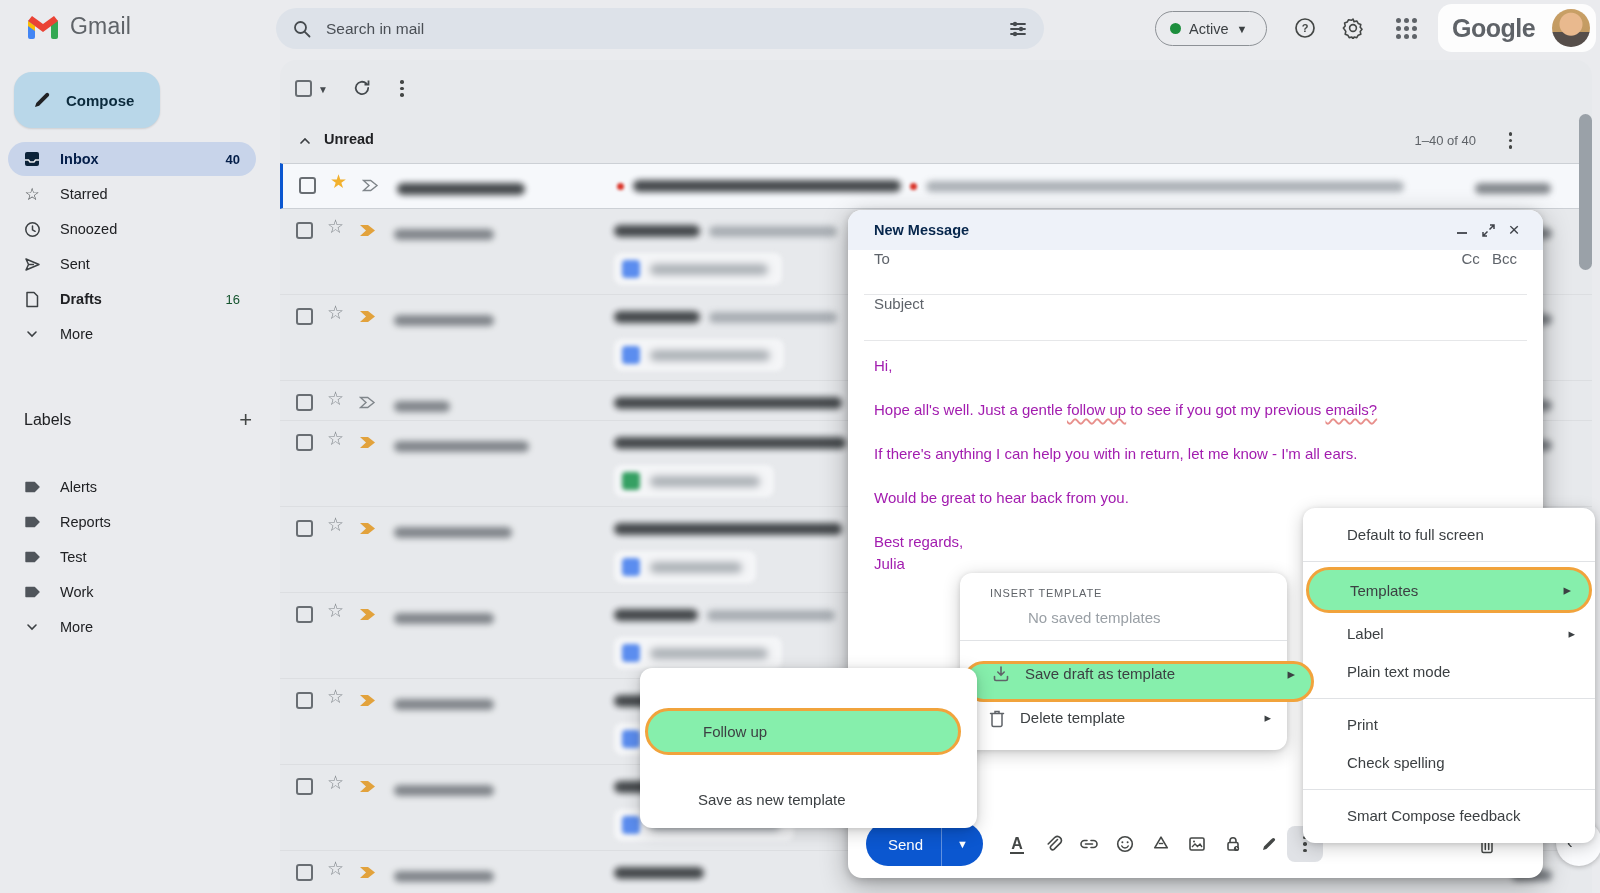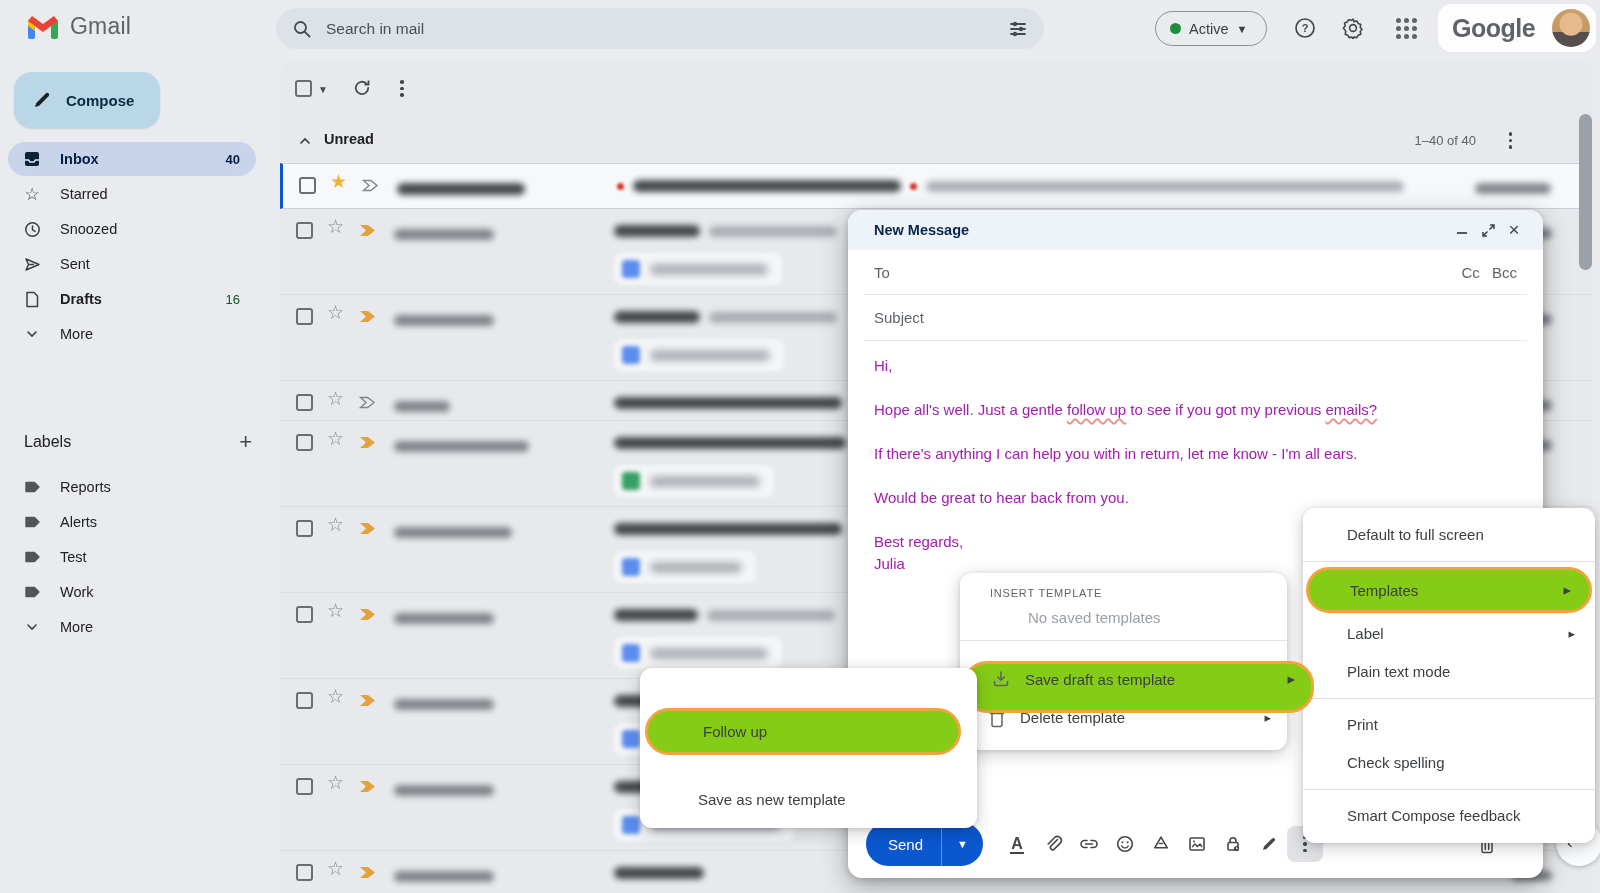--- a/index.html
+++ b/index.html
@@ -35,21 +35,21 @@
   #compose-btn span{font-size:15px;font-weight:600;color:#0b2a3c;}
   .nav{position:absolute;left:8px;top:86px;width:248px;}
   .nav-item{height:34px;border-radius:17px;display:flex;align-items:center;padding:0 16px 0 14px;gap:18px;
     font-size:14.5px;color:#202124;margin-bottom:1px;}
   .nav-item .ic{width:20px;display:flex;justify-content:center;}
   .nav-item .lbl{flex:1;}
   .nav-item .cnt{font-size:13px;color:#14532d;}
   .nav-item.sel{background:#c8d4ea;font-weight:700;}
   .nav-item.sel .lbl,.nav-item.sel .cnt{color:#041e49;font-weight:700;}
   .nav-item.bold .lbl{font-weight:700;}
-  #labels-hdr{position:absolute;left:24px;top:376px;width:228px;display:flex;align-items:center;justify-content:space-between;}
+  #labels-hdr{position:absolute;left:24px;top:354px;width:228px;display:flex;align-items:center;justify-content:space-between;}
   #labels-hdr .t{font-size:16px;color:#202124;}
   #labels-hdr .plus{font-size:22px;color:#444746;line-height:20px;}
   .labels{position:absolute;left:8px;top:414px;width:248px;}
 
   
   #listcard{position:absolute;left:280px;top:60px;right:8px;bottom:0;background:#e7e9ec;
     border-radius:16px 16px 0 0;z-index:1;overflow:hidden;}
   #list-toolbar{position:absolute;left:0;top:0;right:0;height:58px;}
   #list-toolbar .cb{position:absolute;left:15px;top:20px;}
   #list-toolbar .caret{position:absolute;left:38px;top:24px;font-size:10px;color:#454a4e;}
@@ -82,21 +82,21 @@
   #panel-toggle{position:absolute;left:1556px;top:820px;width:46px;height:46px;border-radius:50%;background:#fbfcfe;
     box-shadow:0 1px 5px rgba(0,0,0,.25);z-index:6;display:flex;align-items:center;padding-left:11px;
     font-size:17px;color:#3c4043;}
 
   
   #compose{position:absolute;left:848px;top:210px;width:695px;height:668px;background:#fff;border-radius:14px;
     box-shadow:0 8px 28px rgba(0,0,0,.3),0 2px 8px rgba(0,0,0,.18);z-index:10;}
   #cw-header{height:40px;background:#eef2f9;border-radius:14px 14px 0 0;display:flex;align-items:center;padding:0 16px 0 26px;}
   #cw-header .t{font-size:14.5px;font-weight:600;color:#06264c;flex:1;}
   #cw-header .wbtn{width:26px;height:26px;display:flex;align-items:center;justify-content:center;color:#3f434a;}
-  .cw-row{margin:0 16px;padding:0 10px;border-bottom:1px solid #e6e7e9;display:flex;align-items:center;font-size:15px;color:#5e636a;}
+  .cw-row{margin:0 16px;padding:0 10px;border-bottom:1px solid #e6e7e9;display:flex;align-items:flex-start;font-size:15px;color:#5e636a;}
   #cw-to{height:45px;}
   #cw-to .flex1{flex:1;}
   #cw-to .ccbcc span{margin-left:8px;color:#5e636a;}
   #cw-subject{height:46px;}
   #cw-body{padding:14px 26px 0;font-size:15px;line-height:22px;color:#a21caf;}
   #cw-body p{margin:0 0 22px;}
   .sp{text-decoration:underline wavy #e8908c 1.5px;text-underline-offset:3px;}
   #cw-toolbar{position:absolute;left:18px;right:18px;bottom:12px;height:44px;display:flex;align-items:center;}
   #send-btn{height:44px;background:#0b57d0;border-radius:22px;display:flex;align-items:center;color:#fff;overflow:hidden;}
   #send-btn .s-main{padding:0 18px 0 22px;font-size:15px;font-weight:500;height:100%;display:flex;align-items:center;}
@@ -122,24 +122,24 @@
   #menu-more .spacer{height:46px;}
   #menu-template{left:960px;top:573px;width:327px;padding:14px 0 10px;z-index:22;}
   #menu-template .mhdr{padding-left:30px;}
   #menu-template .mempty{padding:10px 0 8px 68px;height:34px;}
   #menu-template .spacer{height:48px;}
   #menu-template .mi{height:44px;padding:0 16px 0 28px;gap:14px;}
   #menu-overwrite{left:640px;top:668px;width:337px;padding:14px 0 12px;z-index:24;}
   #menu-overwrite .mhdr{padding-left:32px;margin-top:32px;}
   #menu-overwrite .spacer{height:48px;margin-bottom:10px;}
   #menu-overwrite .mi{height:32px;padding-left:58px;}
-  .hl-pill{position:absolute;background:#84cc16;border:3px solid #f1a33c;border-radius:24px;
+  .hl-pill{position:absolute;background:#86efac;border:3px solid #f1a33c;border-radius:24px;
     display:flex;align-items:center;font-size:15px;color:#3c4043;}
   #pill-templates{left:1306px;top:567px;width:286px;height:46px;padding:0 18px 0 41px;z-index:21;}
-  #pill-savedraft{left:963px;top:661px;width:351px;height:52px;padding:0 16px 16px 25px;gap:14px;z-index:23;}
+  #pill-savedraft{left:963px;top:661px;width:351px;height:41px;padding:0 16px 16px 25px;gap:14px;z-index:23;}
   #pill-followup{left:645px;top:708px;width:316px;height:47px;padding:0 16px 0 55px;z-index:25;}
   .flex1{flex:1;}
 </style>
 </head>
 <body>
 
 <div id="topbar">
   <div id="logo">
     <svg width="34" height="26" viewBox="0 0 34 26">
       <rect x="2" y="6" width="7" height="19" rx="2" fill="#4285f4"></rect>
@@ -264,29 +264,29 @@
     <span class="t">Labels</span>
     <span class="plus">+</span>
   </div>
   <div class="labels">
     <div class="nav-item">
       <span class="ic">
           <svg width="17" height="16" viewBox="0 0 17 16">
             <path d="M2 3.5h8.5L15 8l-4.5 4.5H2z" fill="#50555b" stroke="#50555b" stroke-width="1.4" stroke-linejoin="round"></path>
           </svg>
         </span>
-      <span class="lbl">Reports</span>
+      <span class="lbl">Alerts</span>
     </div>
     <div class="nav-item">
       <span class="ic">
           <svg width="17" height="16" viewBox="0 0 17 16">
             <path d="M2 3.5h8.5L15 8l-4.5 4.5H2z" fill="#50555b" stroke="#50555b" stroke-width="1.4" stroke-linejoin="round"></path>
           </svg>
         </span>
-      <span class="lbl">Alerts</span>
+      <span class="lbl">Reports</span>
     </div>
     <div class="nav-item">
       <span class="ic">
           <svg width="17" height="16" viewBox="0 0 17 16">
             <path d="M2 3.5h8.5L15 8l-4.5 4.5H2z" fill="#50555b" stroke="#50555b" stroke-width="1.4" stroke-linejoin="round"></path>
           </svg>
         </span>
       <span class="lbl">Test</span>
     </div>
     <div class="nav-item">

